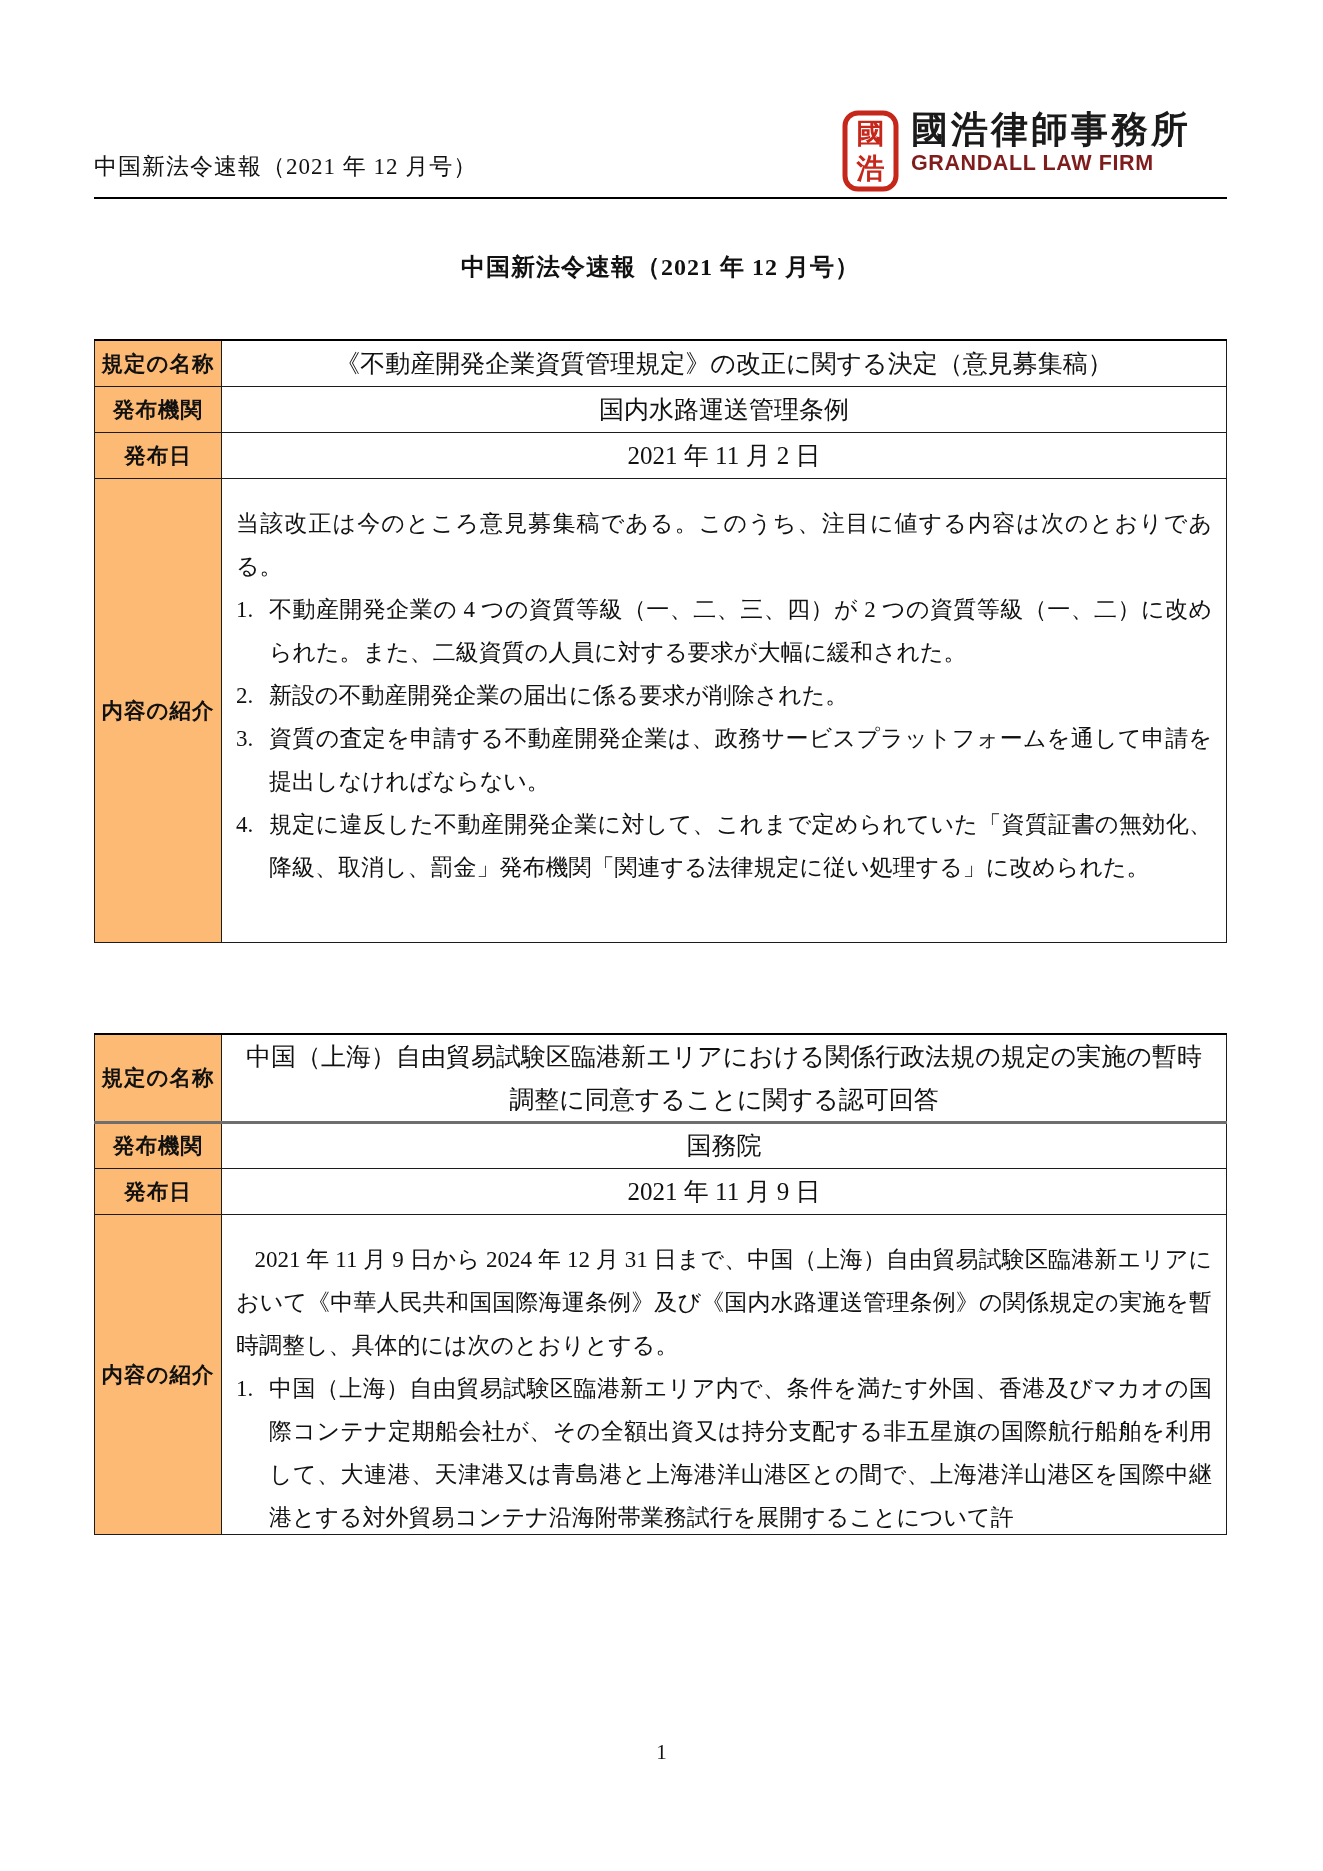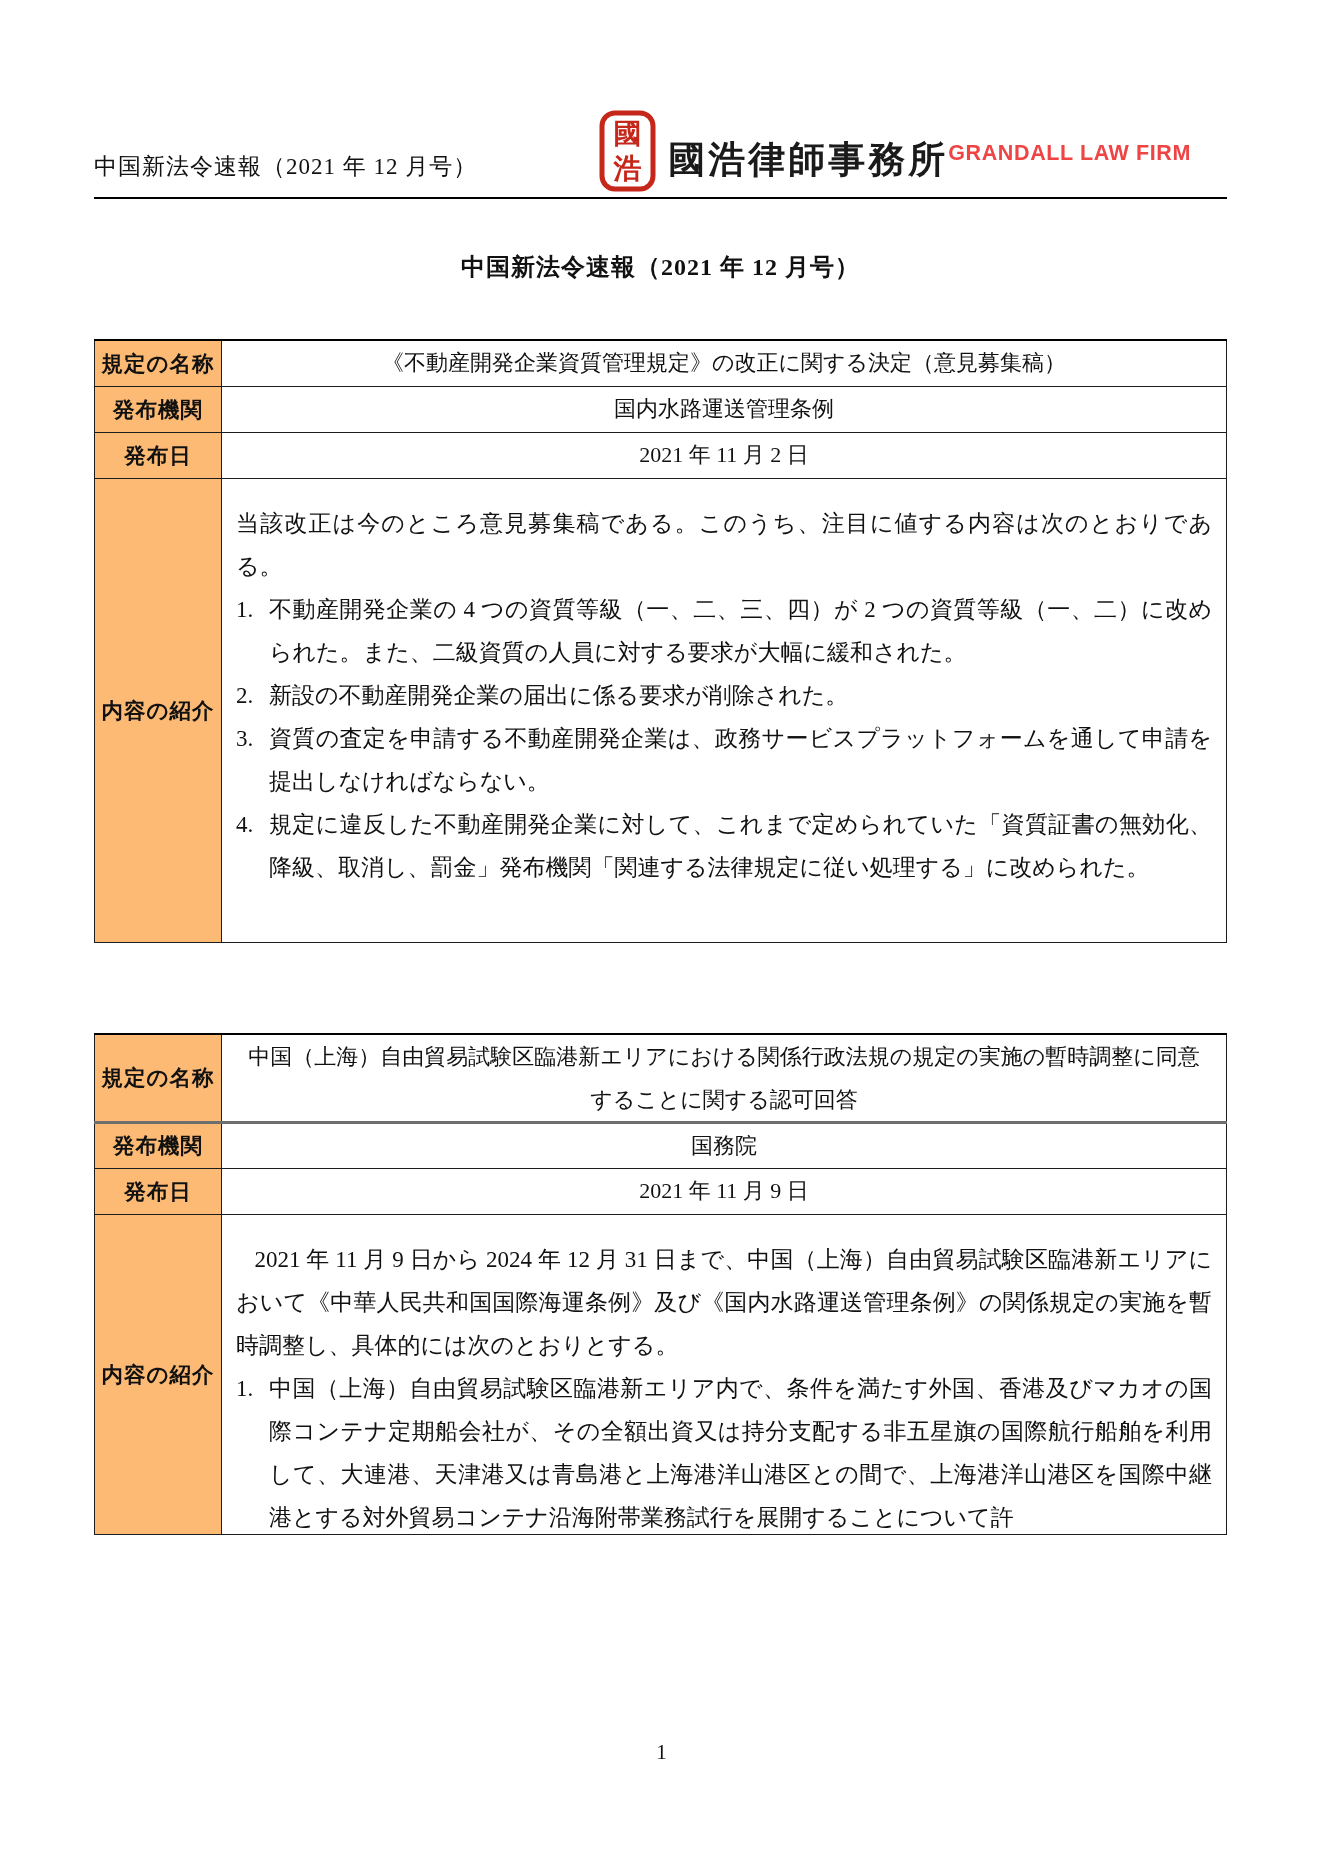--- a/index.html
+++ b/index.html
@@ -12,30 +12,30 @@
     overflow:hidden;
     font-family:"Liberation Serif","DejaVu Serif",serif;
     color:#111;
   }
 
   
   .header { margin-top:110px; display:flex; justify-content:space-between; align-items:flex-end; }
   .running-title { font-size:23px; padding-bottom:10px; letter-spacing:1px; }
   .logo { display:flex; align-items:flex-start; gap:12px; margin-right:36px; }
   .seal-svg { width:57px; height:82px; display:block; }
-  .logo-text { display:flex; flex-direction:row;margin-top:30px; }
+  .logo-text { display:flex; flex-direction:column; }
   .logo-cjk {
     font-family:"Liberation Sans","DejaVu Sans",sans-serif;
     font-weight:700; font-size:37px; line-height:1.08;
     letter-spacing:3px; color:#1a1a1a; white-space:nowrap;
   }
   .logo-en {
     font-family:"Liberation Sans","DejaVu Sans",sans-serif;
     font-weight:700; font-size:21.5px; letter-spacing:0.6px;
-    color:#ef4444; margin-top:1px; white-space:nowrap;
+    color:#7f1d1d; margin-top:1px; white-space:nowrap;
   }
   .rule { border-top:2px solid #000; margin-top:5px; }
 
   
   .doc-title { text-align:center; font-size:24px; font-weight:700; margin:52px 0 0; letter-spacing:1px; }
   .intro {
     margin:40px 0 0; font-size:25px; line-height:56px;
     text-align:justify; text-decoration:underline; text-underline-offset:9px;
     text-decoration-thickness:1.5px;
   }
@@ -47,21 +47,21 @@
   table.reg td { border:1.4px solid #1c1c1c; box-sizing:border-box; }
   table.reg tr:first-child td { border-top:2px solid #000; }
   table.t2 tr.name-row td { border-bottom:3px solid #6e6e6e; }
 
   td.label {
     width:127px; background:#fdba74;
     font-family:"Liberation Sans","DejaVu Sans",sans-serif;
     font-weight:700; font-size:21.5px;
     text-align:center; vertical-align:middle; letter-spacing:1px;
   }
-  td.val { height:46px; text-align:center; vertical-align:middle; font-size:22px;margin-left:7px; }
+  td.val { height:46px; text-align:center; vertical-align:middle; font-size:25px;margin-left:7px; }
   td.val.tall { height:88px; line-height:43px; padding:0 22px; }
   td.content { vertical-align:top; padding:23px 14px 0 14px; font-size:23px; }
   .clip { overflow:hidden; line-height:43px; }
   .clip-t1 { height:440px; }
   .clip-t2 { height:296px; }
   .content p { margin:0; text-align:justify; }
   .content p.indented { text-indent:0.8em; }
   .li { display:flex; }
   .li .num { width:33px; flex:none; }
   .li .txt { flex:1; text-align:justify; }

